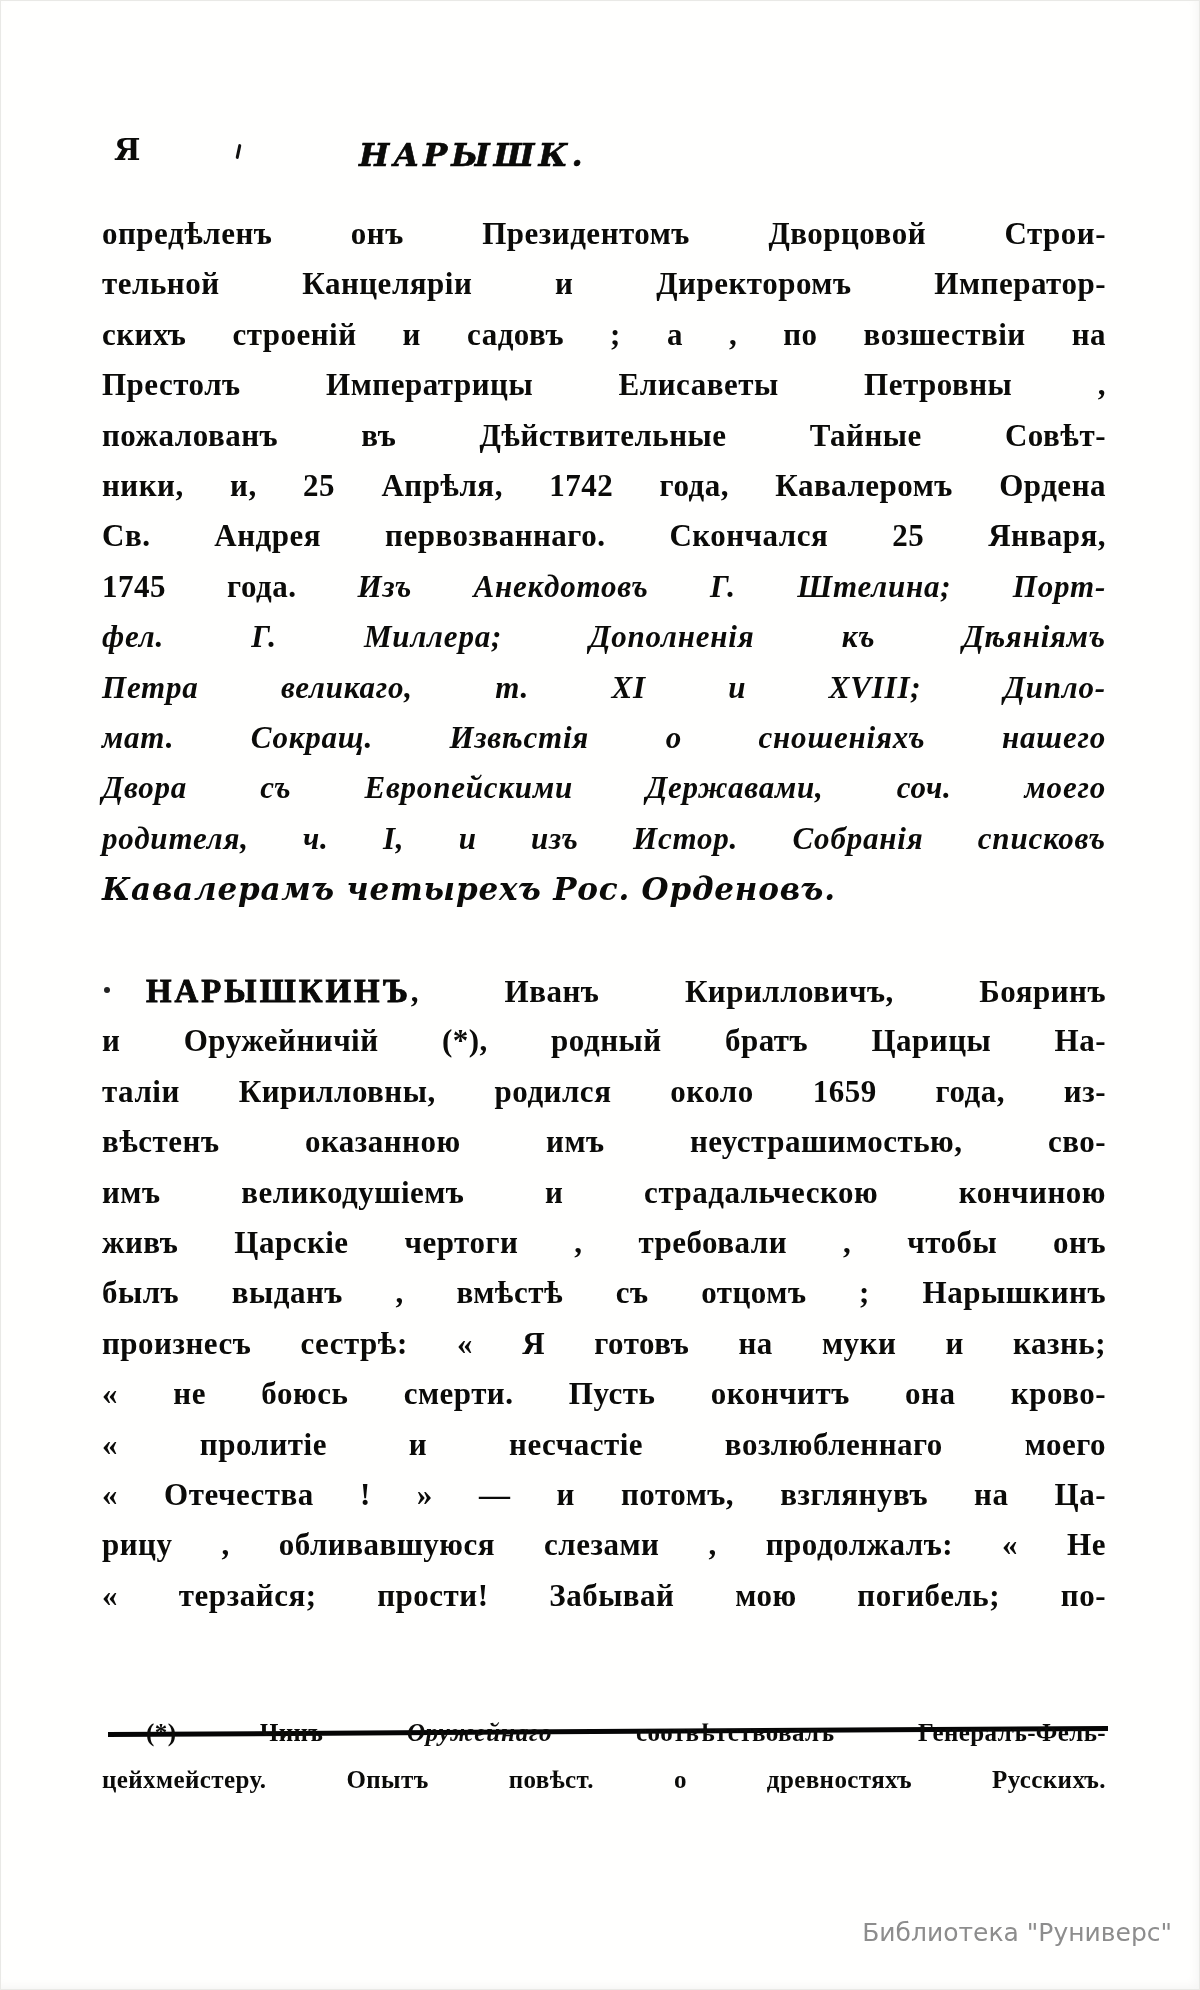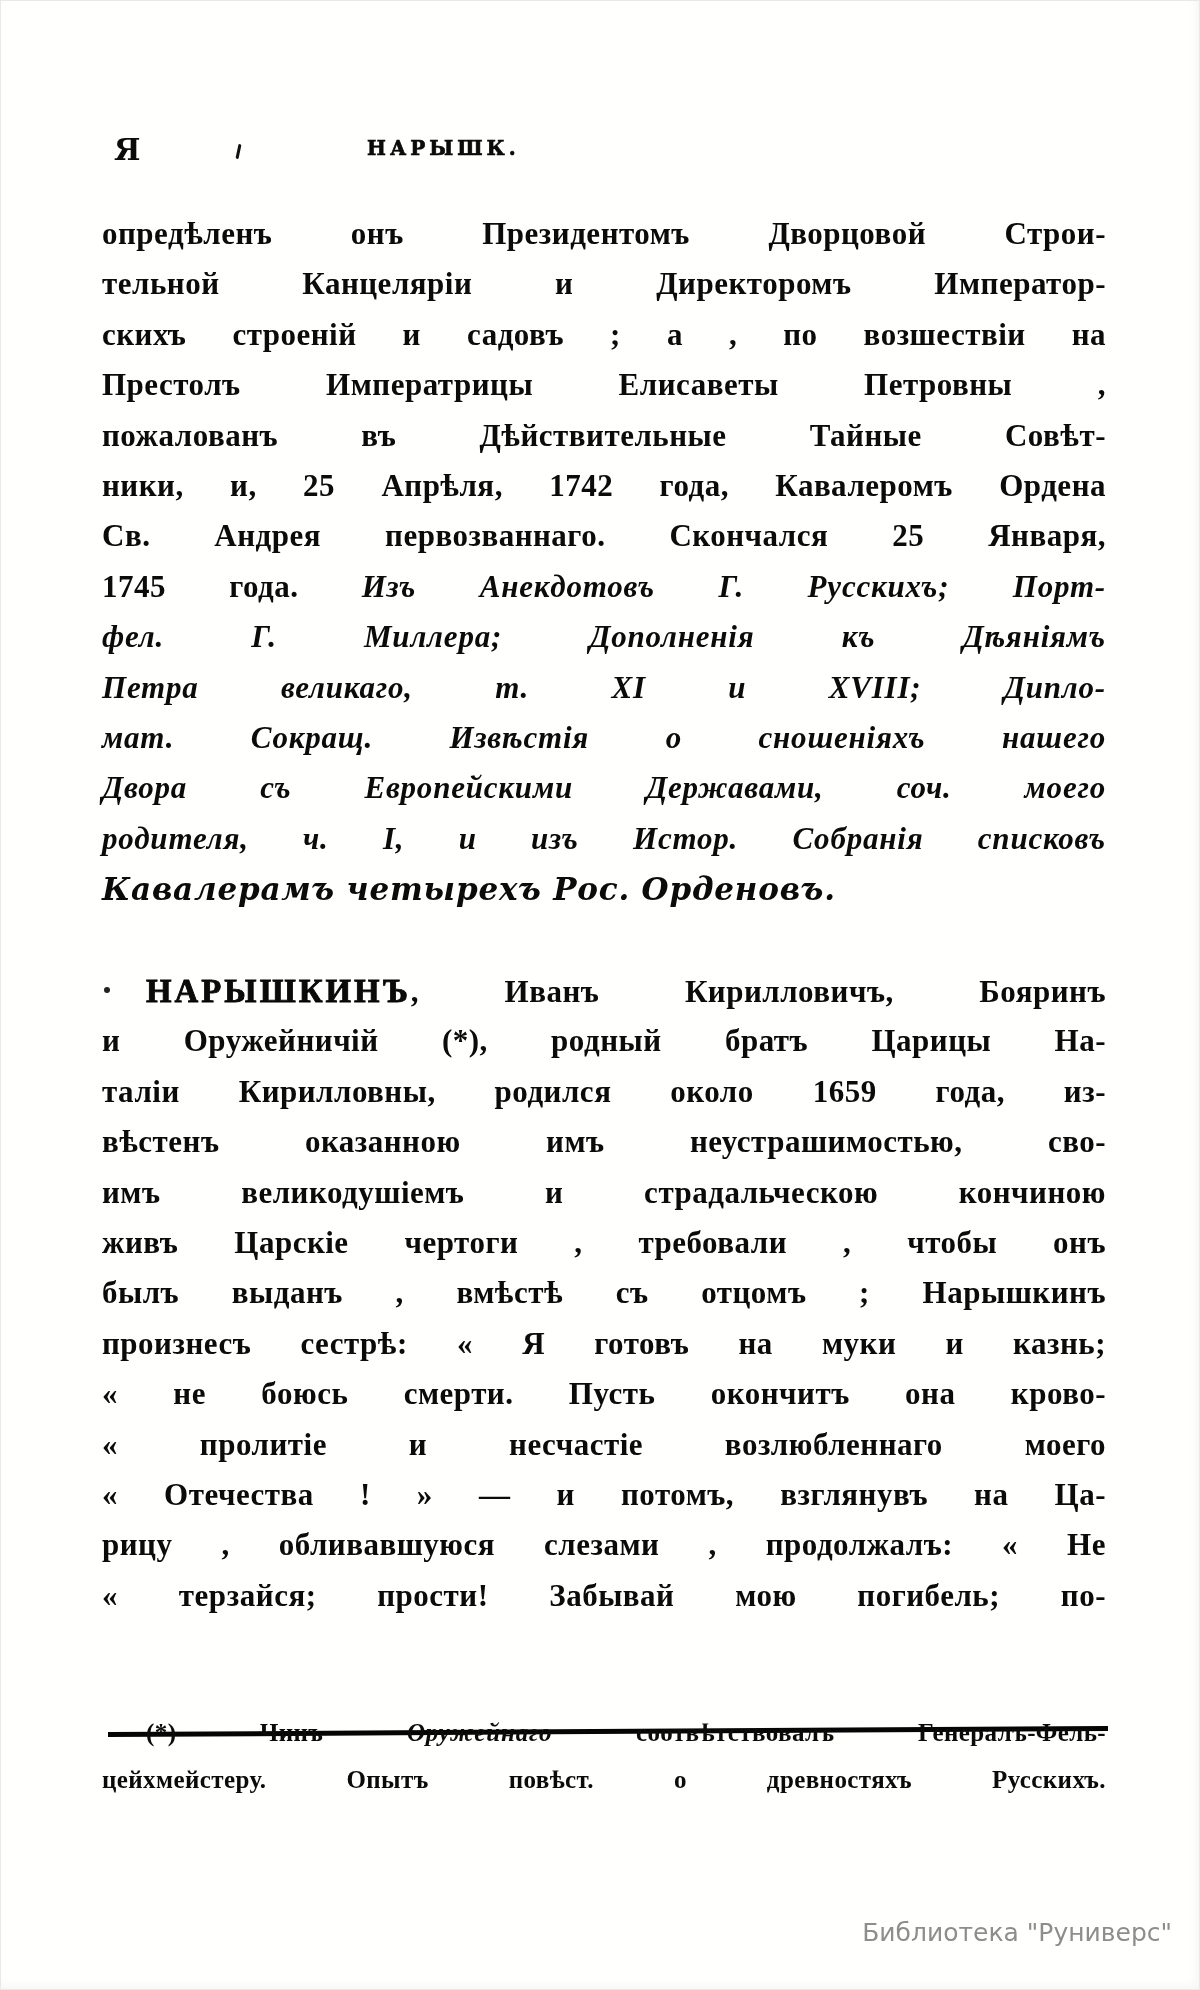--- a/index.html
+++ b/index.html
@@ -14,22 +14,22 @@
   }
   .text-block { position:absolute; left:102px; width:1004px; }
 
   
   .head-row { top:128px; height:44px; }
   .page-number {
     position:absolute; left:12px; top:4px;
     font-size:30px; font-weight:700;
   }
   .running-head {
-    position:absolute; left:265px; top:8px;
-    font-size:20px; font-weight:700; letter-spacing:4px;
+    position:absolute; left:257px; top:8px;
+    font-size:32px; font-weight:700; letter-spacing:4px;font-style:italic;
     -webkit-text-stroke:0.6px #000;
   }
   .speck-1 {
     position:absolute; left:135px; top:16px; width:3px; height:15px;
     background:#111; transform:rotate(12deg); border-radius:2px;
   }
   .speck-2 {
     position:absolute; left:104px; top:987px; width:6px; height:6px;
     background:#222; border-radius:50%;
   }
@@ -83,21 +83,21 @@
   <span class="speck-2"></span>
 
   <div class="text-block para-1">
       <div class="main-line just"><span class="seg-r">опредѣленъ онъ Президентомъ Дворцовой Строи-</span></div>
       <div class="main-line just"><span class="seg-r">тельной Канцеляріи и Директоромъ Император-</span></div>
       <div class="main-line just"><span class="seg-r">скихъ строеній и садовъ ; а , по возшествіи на</span></div>
       <div class="main-line just"><span class="seg-r">Престолъ Императрицы Елисаветы Петровны ,</span></div>
       <div class="main-line just"><span class="seg-r">пожалованъ въ Дѣйствительные Тайные Совѣт-</span></div>
       <div class="main-line just"><span class="seg-r">ники, и, 25 Апрѣля, 1742 года, Кавалеромъ Ордена</span></div>
       <div class="main-line just"><span class="seg-r">Св. Андрея первозваннаго. Скончался 25 Января,</span></div>
-      <div class="main-line just"><span class="seg-r">1745 года. </span><span class="seg-i">Изъ Анекдотовъ Г. Русскихъ; Порт-</span></div>
+      <div class="main-line just"><span class="seg-r">1745 года. </span><span class="seg-i">Изъ Анекдотовъ Г. Штелина; Порт-</span></div>
       <div class="main-line just"><span class="seg-i">фел. Г. Миллера; Дополненія къ Дѣяніямъ</span></div>
       <div class="main-line just"><span class="seg-i">Петра великаго, т. XI и XVIII; Дипло-</span></div>
       <div class="main-line just"><span class="seg-i">мат. Сокращ. Извѣстія о сношеніяхъ нашего</span></div>
       <div class="main-line just"><span class="seg-i">Двора съ Европейскими Державами, соч. моего</span></div>
       <div class="main-line just"><span class="seg-i">родителя, ч. I, и изъ Истор. Собранія списковъ</span></div>
       <div class="main-line"><span class="seg-i">Кавалерамъ четырехъ Рос. Орденовъ.</span></div>
     </div>
 
   <div class="text-block para-2">
       <div class="main-line just indent"><span class="seg-b">НАРЫШКИНЪ</span><span class="seg-r">, Иванъ Кирилловичъ, Бояринъ</span></div>

